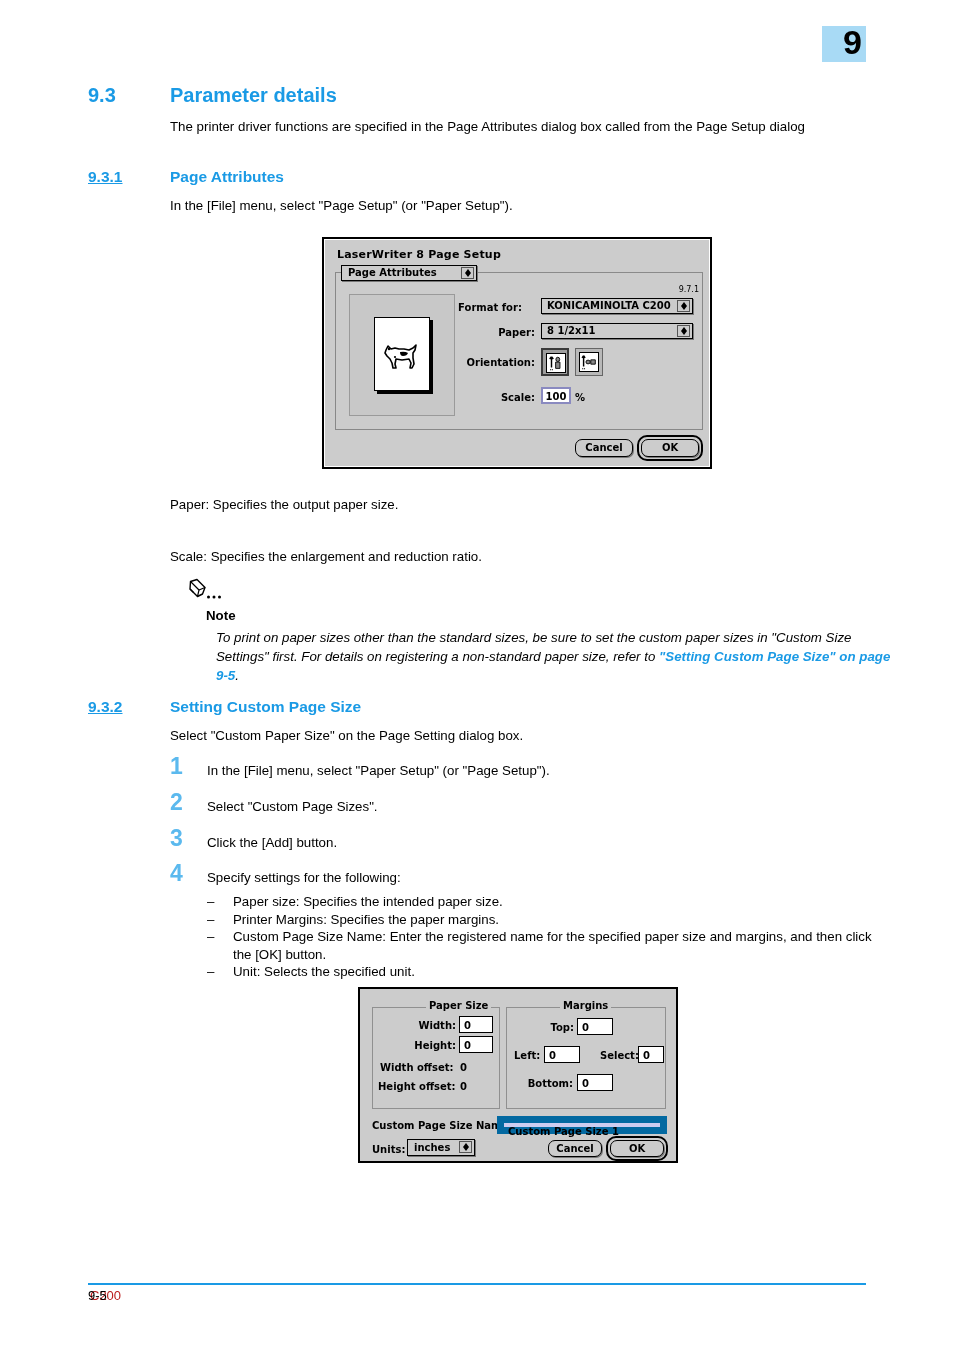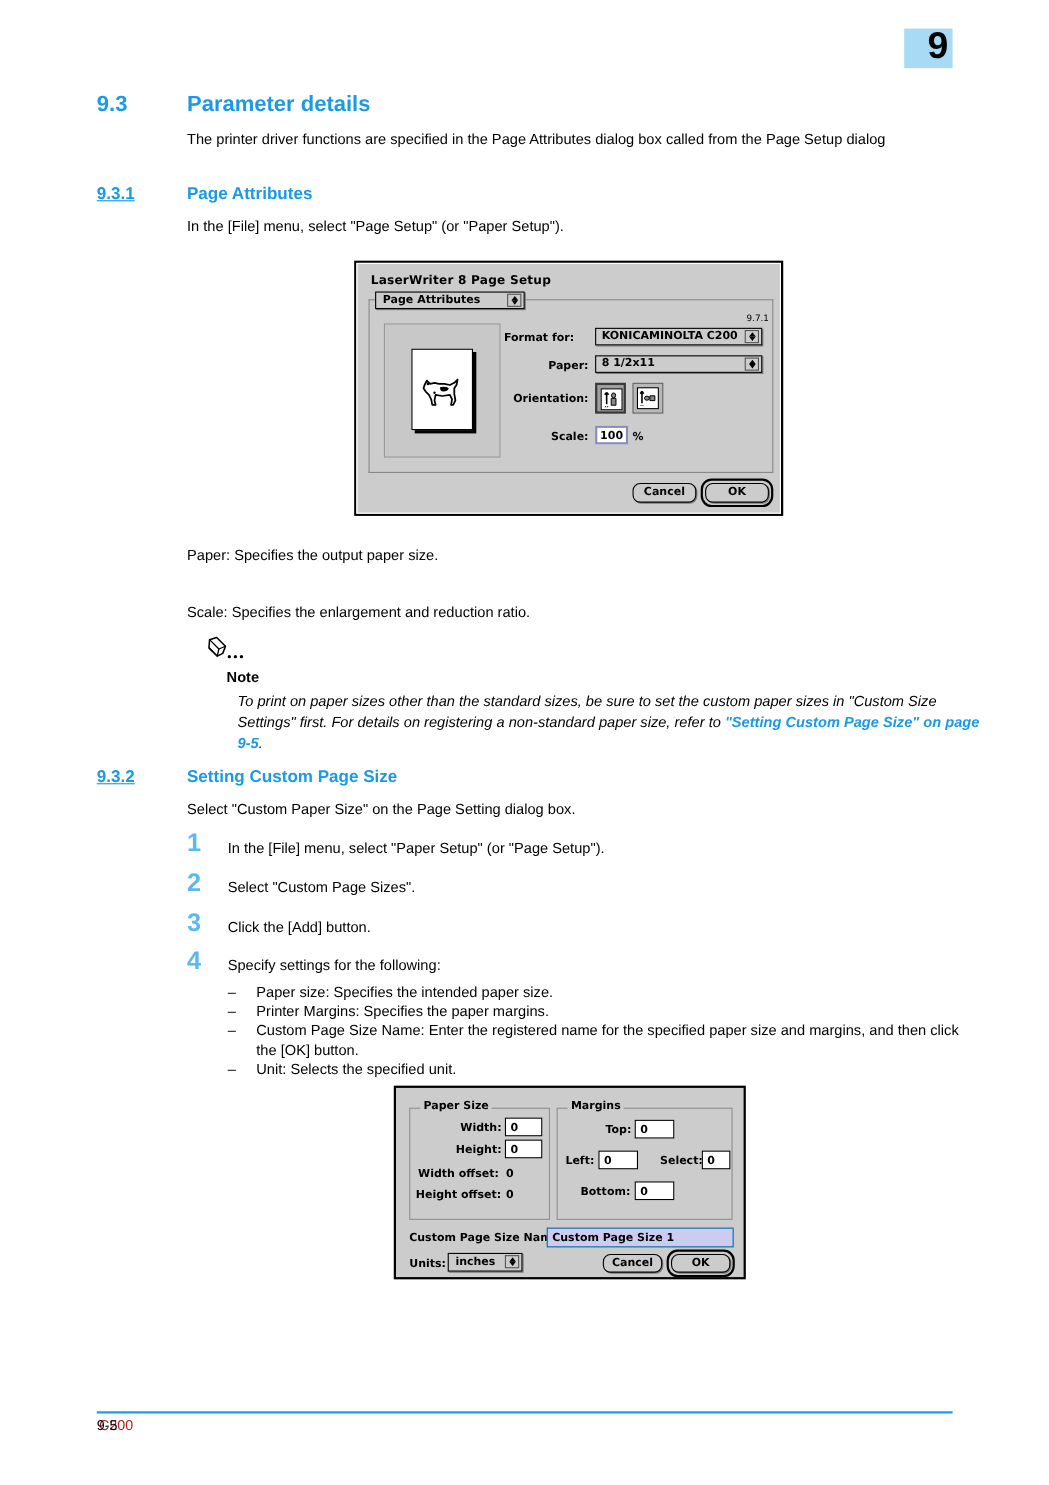--- a/index.html
+++ b/index.html
@@ -400,20 +400,21 @@
     border: 1px solid #909090;
     box-sizing: border-box;
   }
   .g-title {
     position: absolute;
     font-size: 10px;
     font-weight: bold;
     background: #cccccc;
     padding: 0 3px;
     color: #000;
+    margin-left: 44px;
   }
   .inp {
     position: absolute;
     background: #ffffff;
     border: 1px solid #000;
     box-sizing: border-box;
     font-size: 10px;
     font-weight: bold;
     line-height: 13px;
     padding-left: 4px;
@@ -422,21 +423,21 @@
   .lbl-s {
     position: absolute;
     font-size: 10px;
     font-weight: bold;
     color: #000;
     white-space: nowrap;
   }
   .name-field {
     position: absolute;
     background: #ccccf0;
-    border: 1px solid #0369a1;
+    border: 7px solid #0369a1;
     box-sizing: border-box;
     font-size: 10px;
     font-weight: bold;
     line-height: 14px;
     padding-left: 4px;
     color: #000;
   }
 
   
   .footer-rule {

